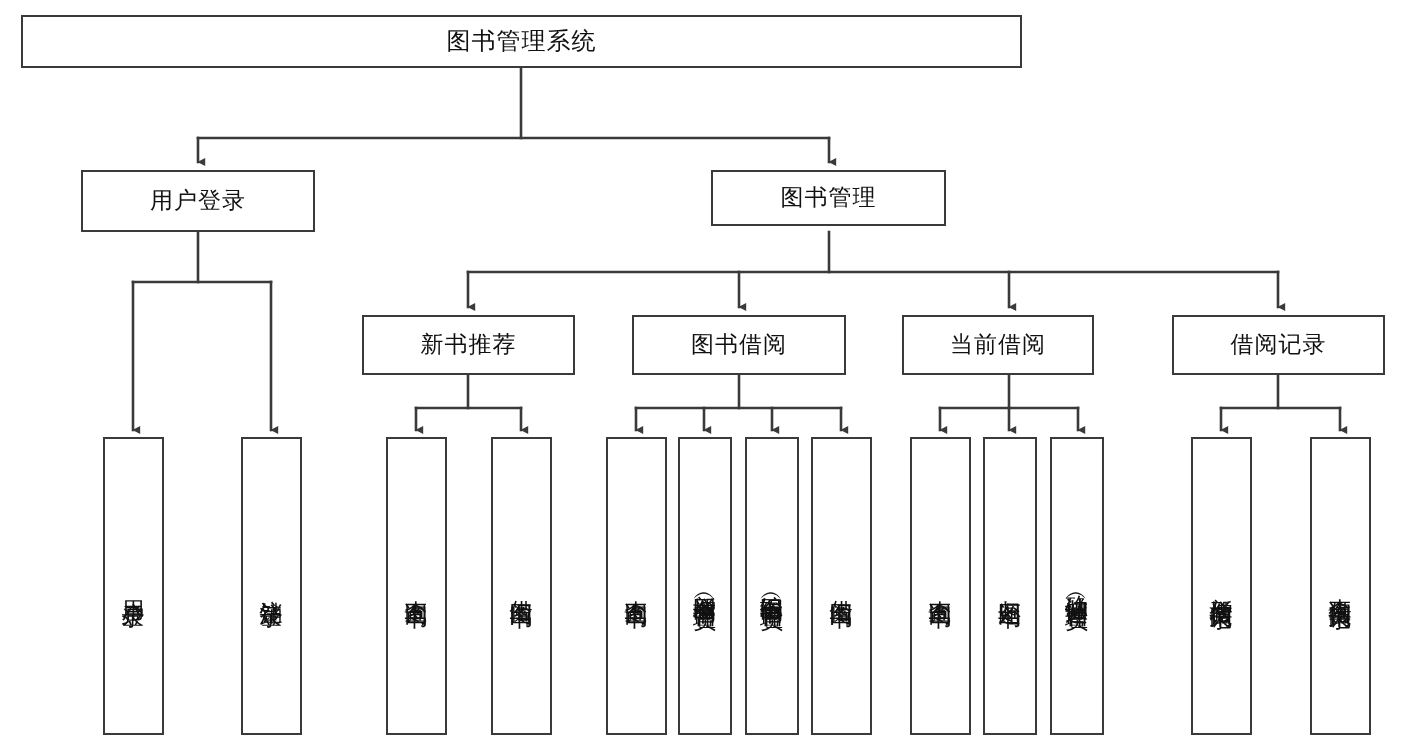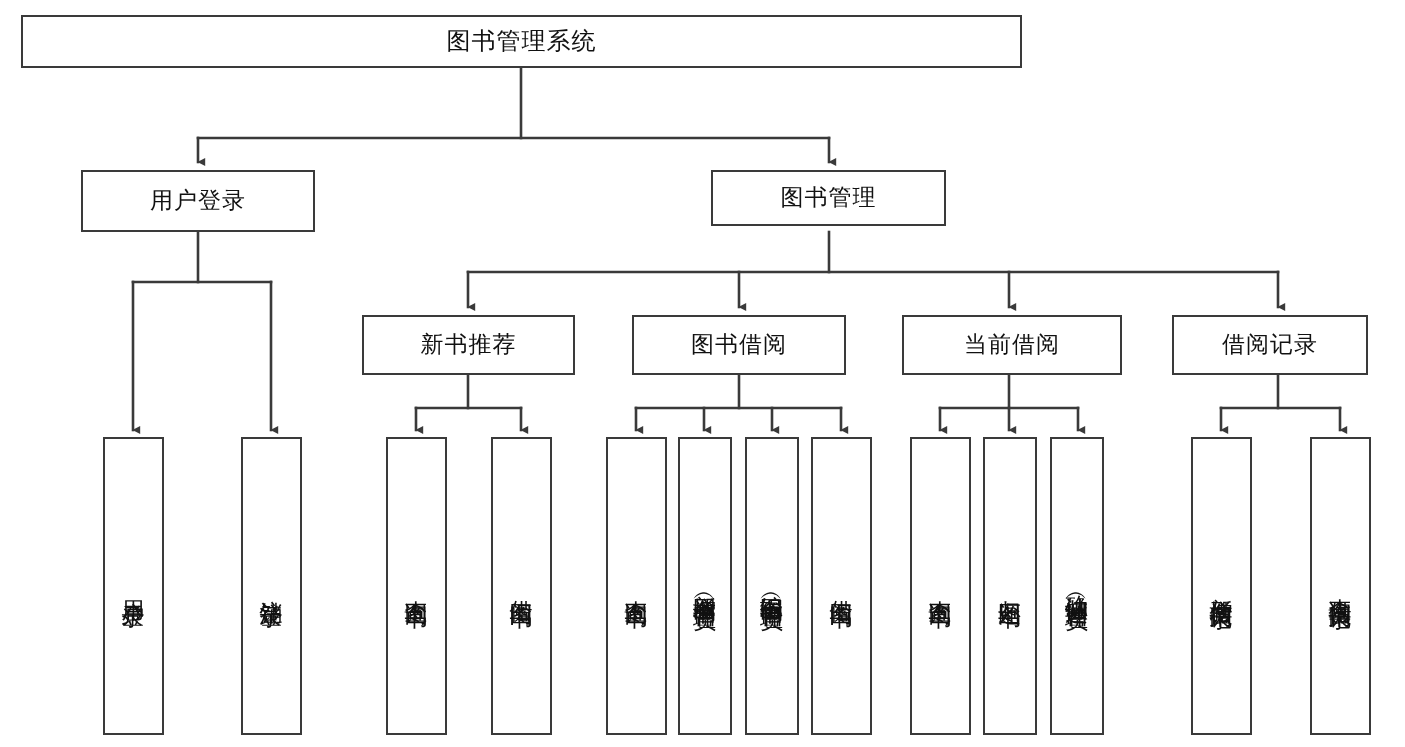--- a/index.html
+++ b/index.html
@@ -137,24 +137,24 @@
   <div class="node h" style="left:711px; top:170px; width:235px; height:56px;">
     <span>图书管理</span>
   </div>
 
   <div class="node h" style="left:632px; top:315px; width:214px; height:60px;">
     <span>图书借阅</span>
   </div>
   <div class="node h" style="left:362px; top:315px; width:213px; height:60px;">
     <span>新书推荐</span>
   </div>
-  <div class="node h" style="left:902px; top:315px; width:220px; height:60px;">
+  <div class="node h" style="left:902px; top:315px; width:192px; height:60px;">
     <span>当前借阅</span>
   </div>
-  <div class="node h" style="left:1172px; top:315px; width:196px; height:60px;">
+  <div class="node h" style="left:1172px; top:315px; width:213px; height:60px;">
     <span>借阅记录</span>
   </div>
 
   <div class="node v" style="left:103px; top:437px; width:61px; height:298px;">
     <span class="vtext">用户登录</span>
   </div>
   <div class="node v" style="left:241px; top:437px; width:61px; height:298px;">
     <span class="vtext">注销登录</span>
   </div>
 

